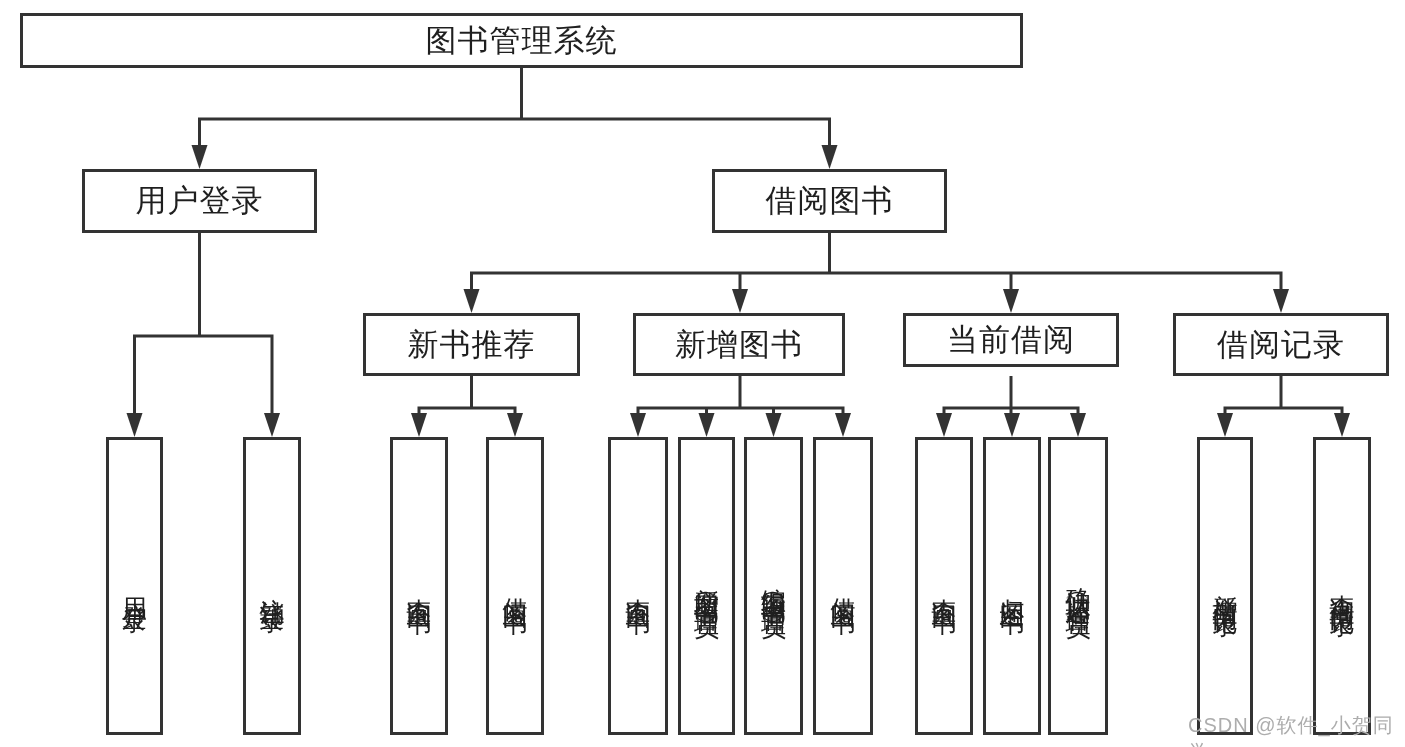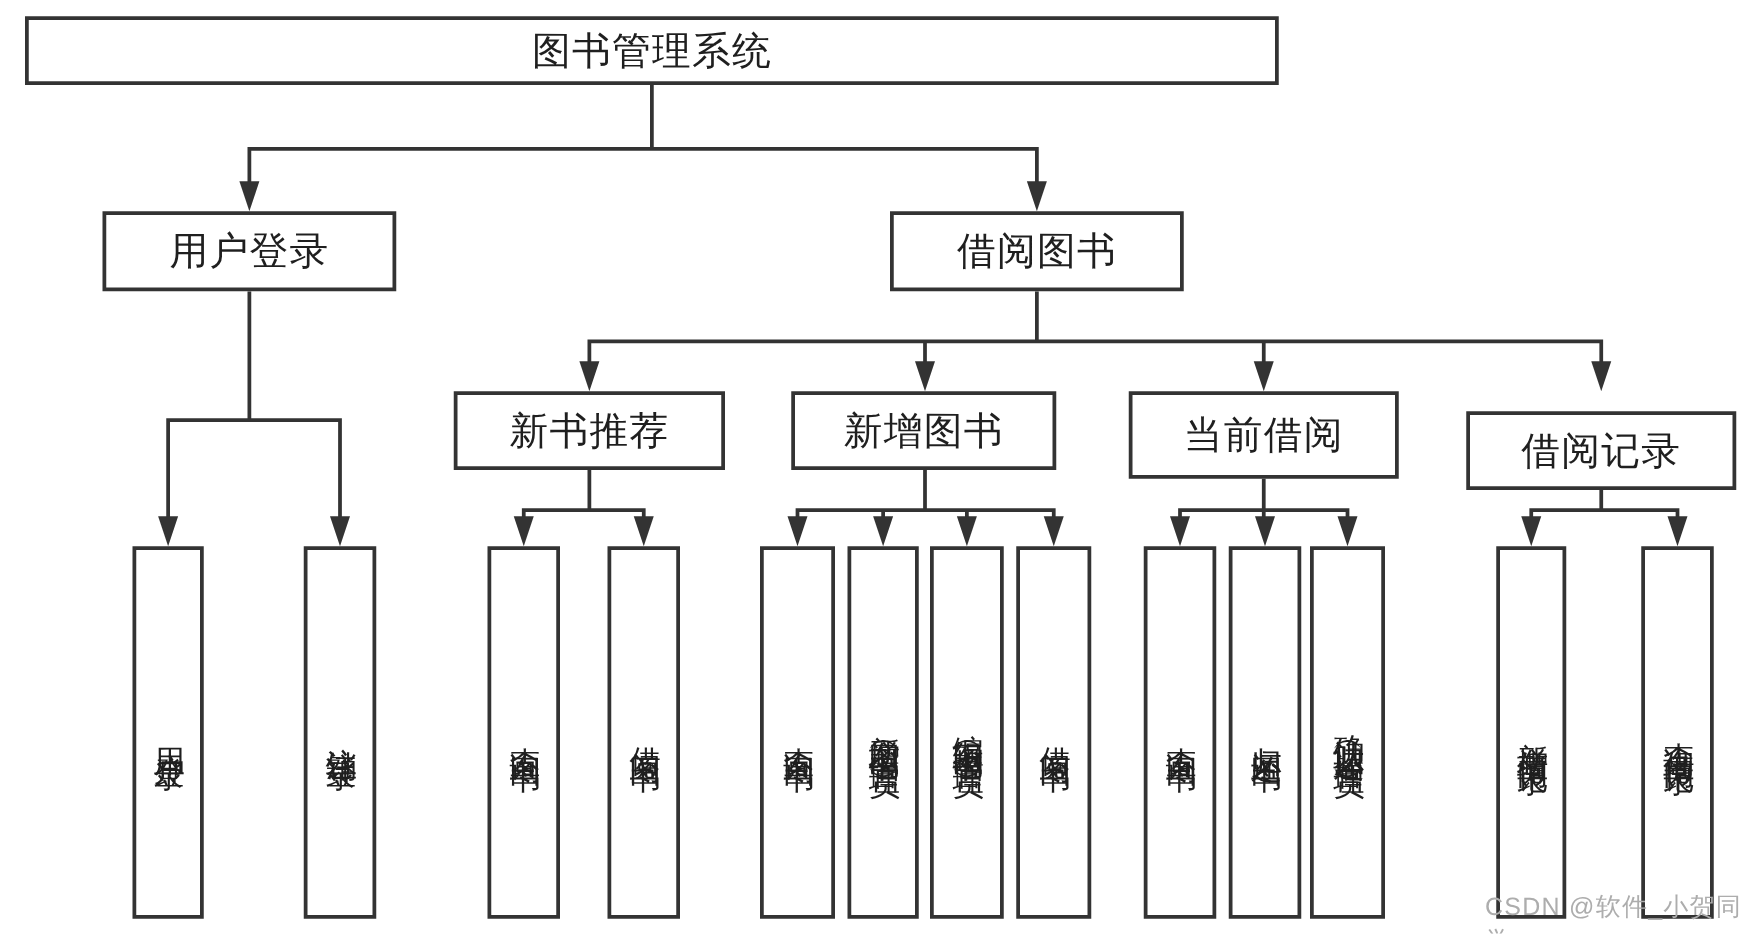--- a/index.html
+++ b/index.html
@@ -125,22 +125,22 @@
     </g>
   </svg>
 
   <div class="node hnode" style="left:20px; top:13px; width:1003px; height:55px;">图书管理系统</div>
 
   <div class="node hnode" style="left:82px; top:169px; width:235px;">用户登录</div>
   <div class="node hnode" style="left:712px; top:169px; width:235px;">借阅图书</div>
 
   <div class="node hnode" style="left:363px; top:313px; width:217px; height:63px;text-align:center;">新书推荐</div>
   <div class="node hnode" style="left:633px; top:313px; width:212px; height:63px;">新增图书</div>
-  <div class="node hnode" style="left:903px; top:313px; width:216px; height:70px;">当前借阅</div>
-  <div class="node hnode" style="left:1173px; top:313px; width:216px; height:63px;margin-top:16px;">借阅记录</div>
+  <div class="node hnode" style="left:903px; top:313px; width:216px; height:54px;">当前借阅</div>
+  <div class="node hnode" style="left:1173px; top:313px; width:216px; height:63px;">借阅记录</div>
 
   <div class="node vnode" style="left:106px; width:57px;">用户登录</div>
   <div class="node vnode" style="left:243px; width:58px;">注销登录</div>
 
   <div class="node vnode" style="left:390px; width:58px;">查询图书</div>
   <div class="node vnode" style="left:486px; width:58px;">借阅图书</div>
 
   <div class="node vnode" style="left:608px; width:60px;">查询图书</div>
   <div class="node vnode" style="left:678px; width:57px;">新增图书（管理员）</div>
   <div class="node vnode" style="left:744px; width:59px;">编辑图书（管理员）</div>

